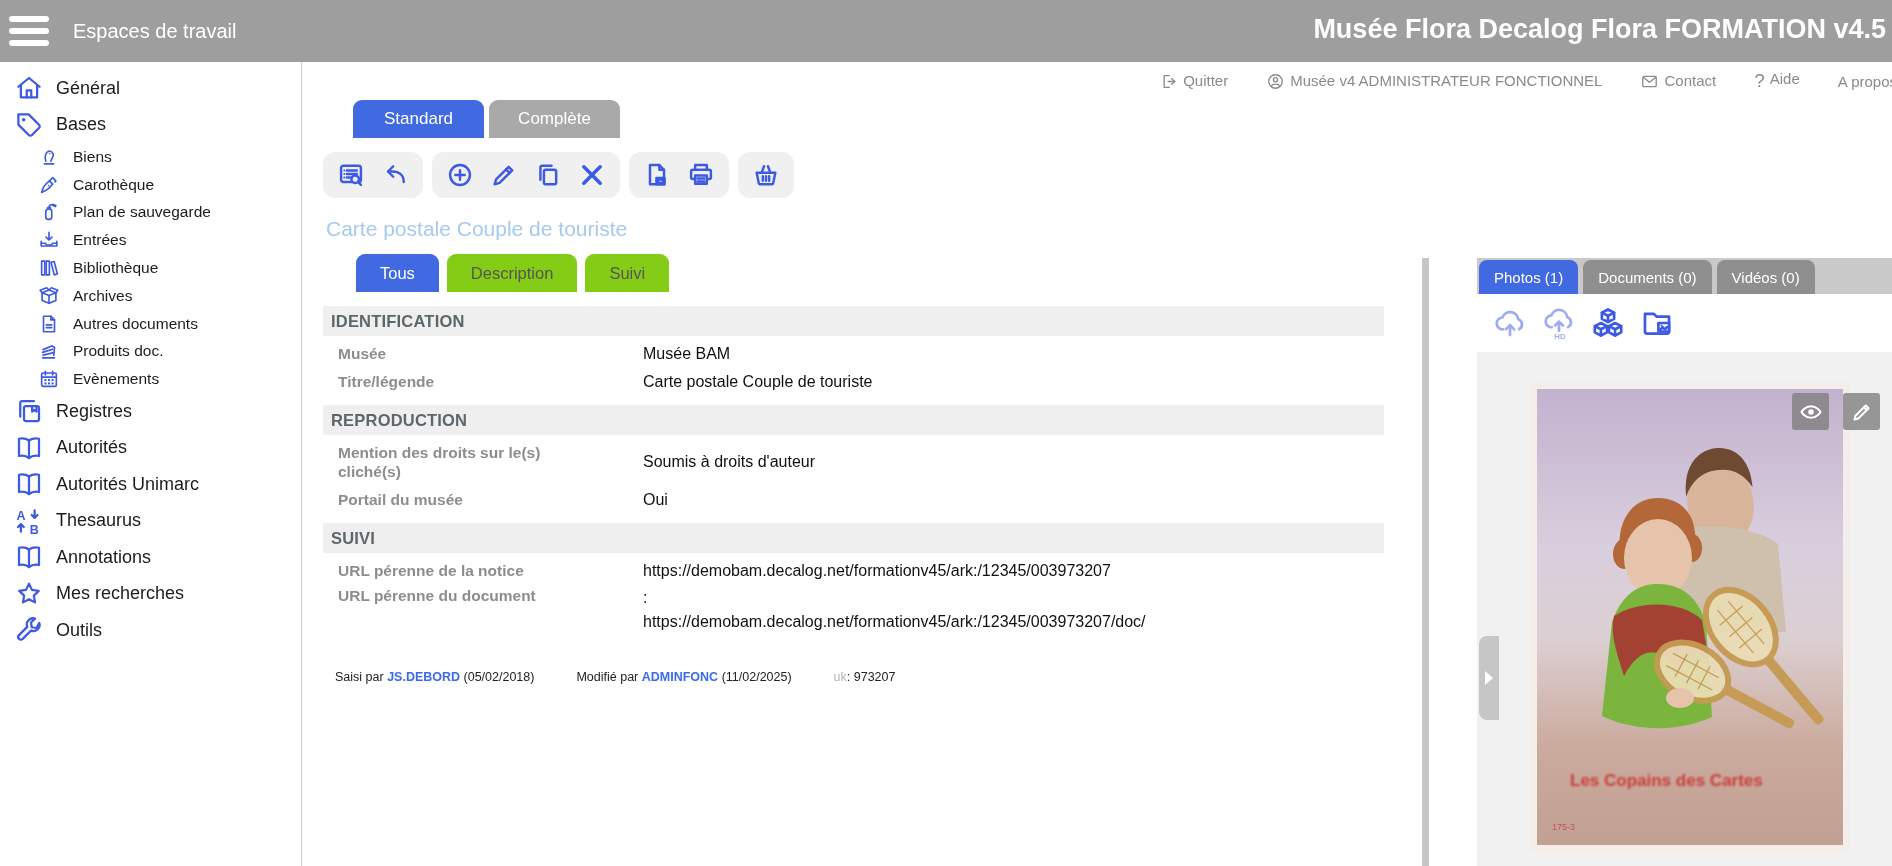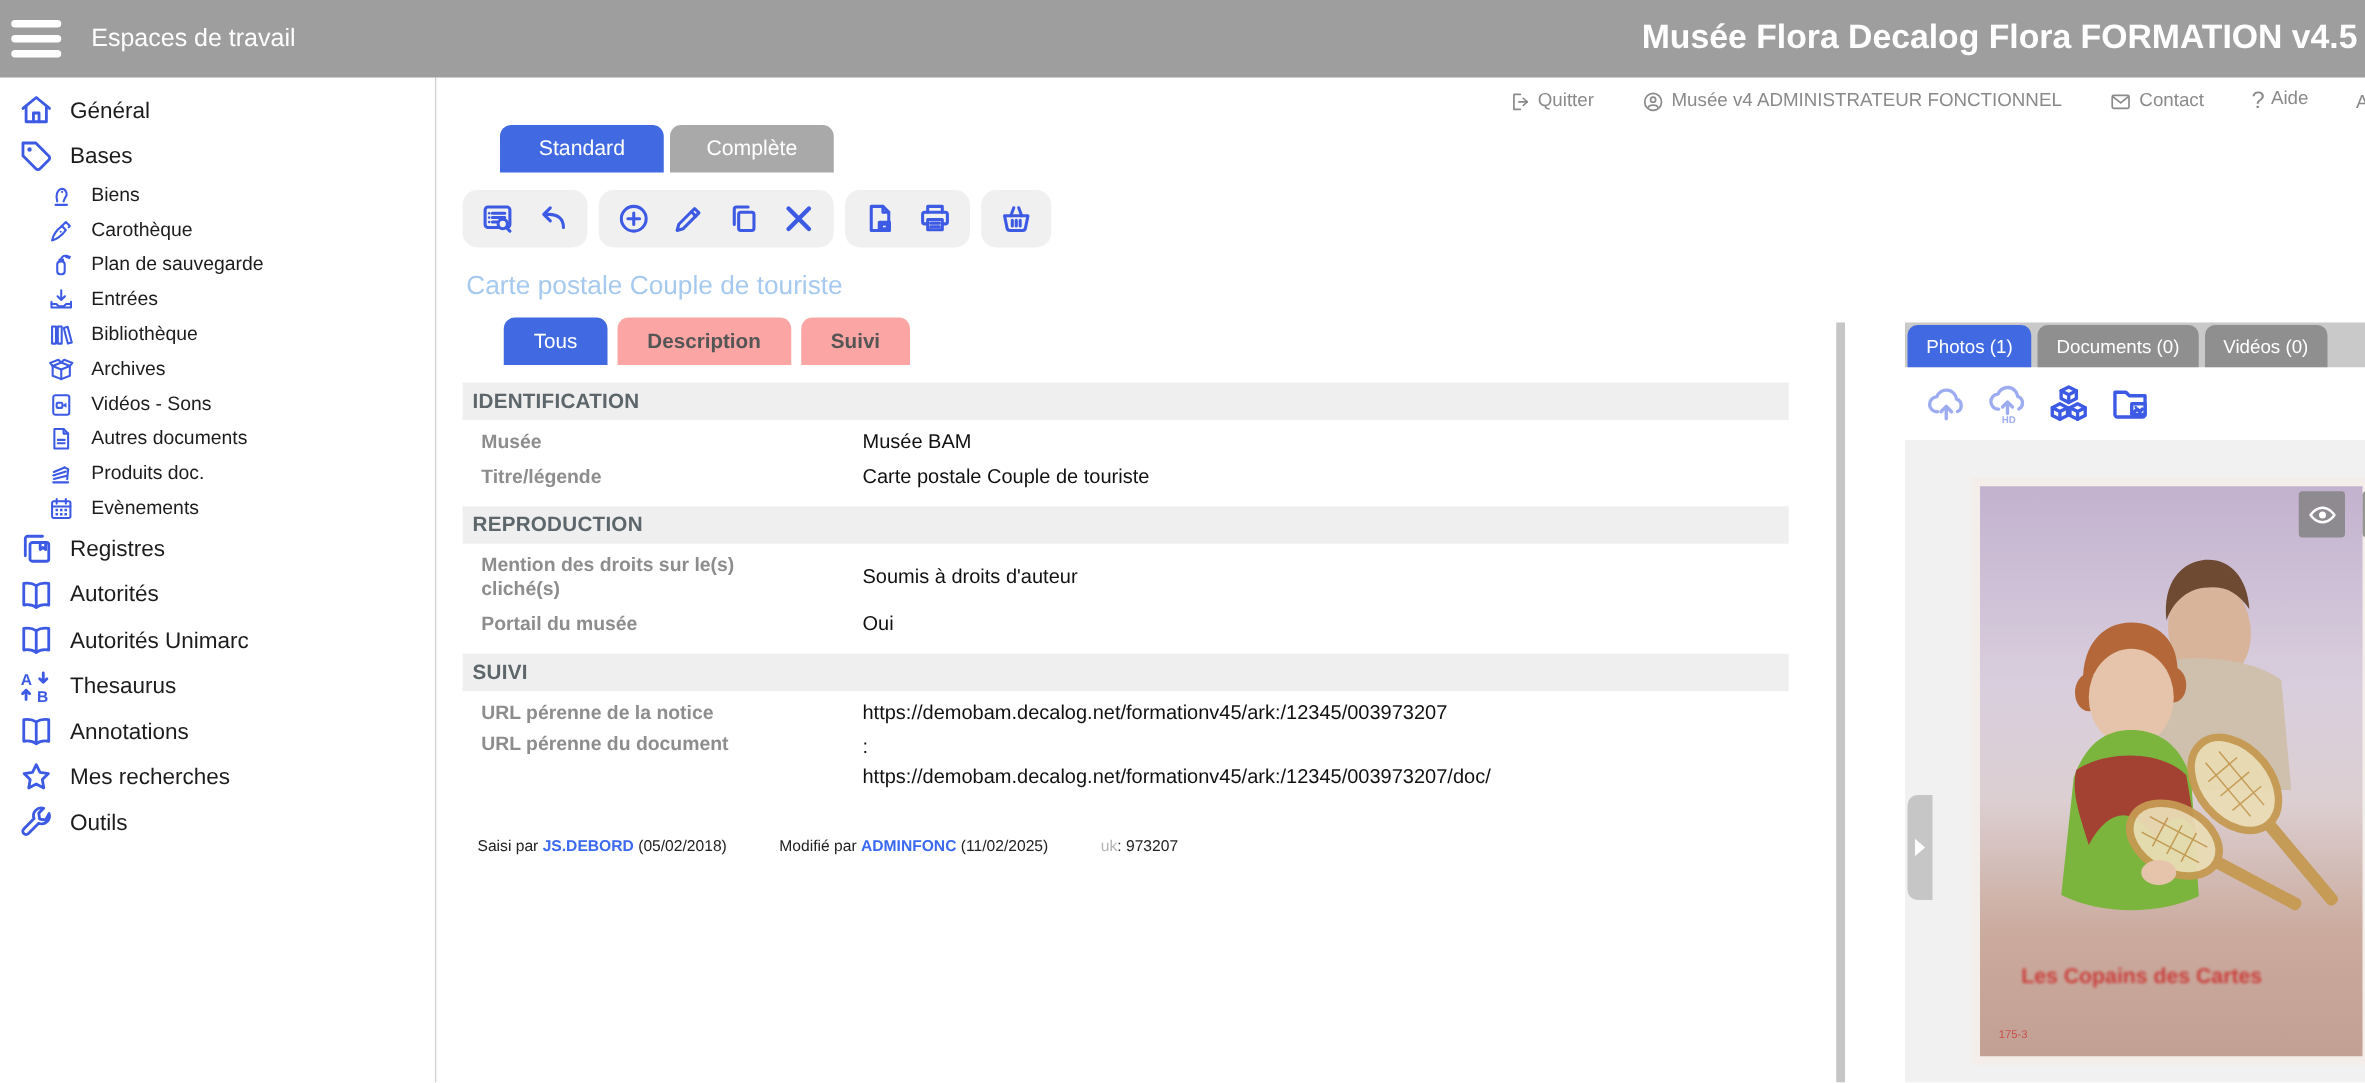--- a/index.html
+++ b/index.html
@@ -9,21 +9,21 @@
   
   .app-header { height:62px; background:#9e9e9e; display:flex; align-items:center; position:relative; }
   .burger { width:40px; height:30px; margin-left:9px; display:flex; flex-direction:column; justify-content:space-between; cursor:pointer; }
   .burger span { display:block; height:6px; border-radius:3px; background:#fff; }
   .workspace { color:#fff; font-size:20px; margin-left:24px; }
   .app-title { position:absolute; right:6px; top:14px; color:#fff; font-size:27px; font-weight:bold; white-space:nowrap; }
 
   .below { display:flex; height:804px; }
 
   
-  .sidebar { width:349px; border-right:1px solid #cfcfcf; padding-top:8px; background:#fff; flex:none; }
+  .sidebar { width:302px; border-right:1px solid #cfcfcf; padding-top:8px; background:#fff; flex:none; }
   .nav-row { display:flex; align-items:center; cursor:pointer; color:#1c1c1c; }
   .nav-top { height:36.5px; padding-left:13px; font-size:18px; }
   .nav-sub { height:27.8px; margin-left:36px; margin-right:6px; font-size:15.5px; }
   .nav-row .nico { flex:none; color:#3d5ae4; display:flex; align-items:center; justify-content:center; }
   .nav-top .nico { width:32px; height:30px; margin-right:11px; }
   .nav-sub .nico { width:26px; height:22px; margin-right:11px; }
   .nav-row svg { width:100%; height:100%; fill:none; stroke:currentColor; stroke-width:1.8; stroke-linecap:round; stroke-linejoin:round; }
   .nav-sub.selected { background:#97a5ef; border-radius:2px; color:#fff; font-weight:bold; }
   .nav-sub.selected .nico { color:#2b3fbe; }
 
@@ -37,21 +37,21 @@
   .work-row { flex:1; display:flex; min-height:0; }
 
   
   .main { width:1120px; flex:none; padding:0 38px 0 21px; }
 
   .view-tabs { margin:0 0 0 30px; display:flex; gap:5px; }
   .tab { height:38px; display:flex; align-items:center; justify-content:center; border-radius:9px 9px 0 0; cursor:pointer; }
   .vtab { min-width:131px; padding:0 18px; font-size:17px; }
   .tab-blue { background:#4169e1; color:#fff; }
   .tab-gray-dark { background:#a9a9a9; color:#fff; }
-  .tab-gray-light { background:#fca5a5; color:#555;font-weight:bold; }
+  .tab-gray-light { background:#84cc16; color:#555; }
 
   .toolbar { margin-top:14px; display:flex; gap:9px; }
   .tgroup { background:#f0f0f0; border-radius:12px; height:46px; display:flex; align-items:center; padding:0 14px; gap:16px; }
   .tbtn { width:28px; height:28px; color:#3d5ae4; cursor:pointer; display:flex; }
   .tbtn svg { width:100%; height:100%; fill:none; stroke:currentColor; stroke-width:2.1; stroke-linecap:round; stroke-linejoin:round; }
 
   .record-title { margin:19px 0 13px 3px; font-size:21px; color:#a6c9ef; }
 
   .record-tabs { margin-left:33px; display:flex; gap:8px; }
   .rtab { padding:0 24px; font-size:16.5px; }
@@ -182,30 +182,20 @@
     <div class="nav-row nav-sub">
       <span class="nico">
           <svg viewBox="0 0 24 24">
             <path d="M4.5 8.5 12 5.5l7.5 3v8.5L12 20l-7.5-3z"></path>
             <path d="M4.5 8.5 12 11.5l7.5-3"></path>
             <path d="M12 11.5V20"></path>
             <path d="M4.5 8.5 2.3 5.8 9.5 3 12 5.5M19.5 8.5l2.2-2.7L14.5 3 12 5.5"></path>
           </svg>
         </span>
       <span>Archives</span>
-    </div>
-    <div class="nav-row nav-sub">
-      <span class="nico">
-          <svg viewBox="0 0 24 24">
-            <rect x="5" y="3.5" width="14" height="17" rx="2"></rect>
-            <rect x="8" y="10" width="5" height="4.5" rx="1"></rect>
-            <path d="M13 12.2l3.5-2.2v4.5z" fill="currentColor" stroke="none"></path>
-          </svg>
-        </span>
-      <span>Vidéos - Sons</span>
     </div>
     <div class="nav-row nav-sub">
       <span class="nico">
           <svg viewBox="0 0 24 24">
             <path d="M6 3.5h8l4 4v13H6z"></path>
             <path d="M14 3.5v4h4"></path>
             <path d="M9 13h6M9 16h6"></path>
           </svg>
         </span>
       <span>Autres documents</span>

